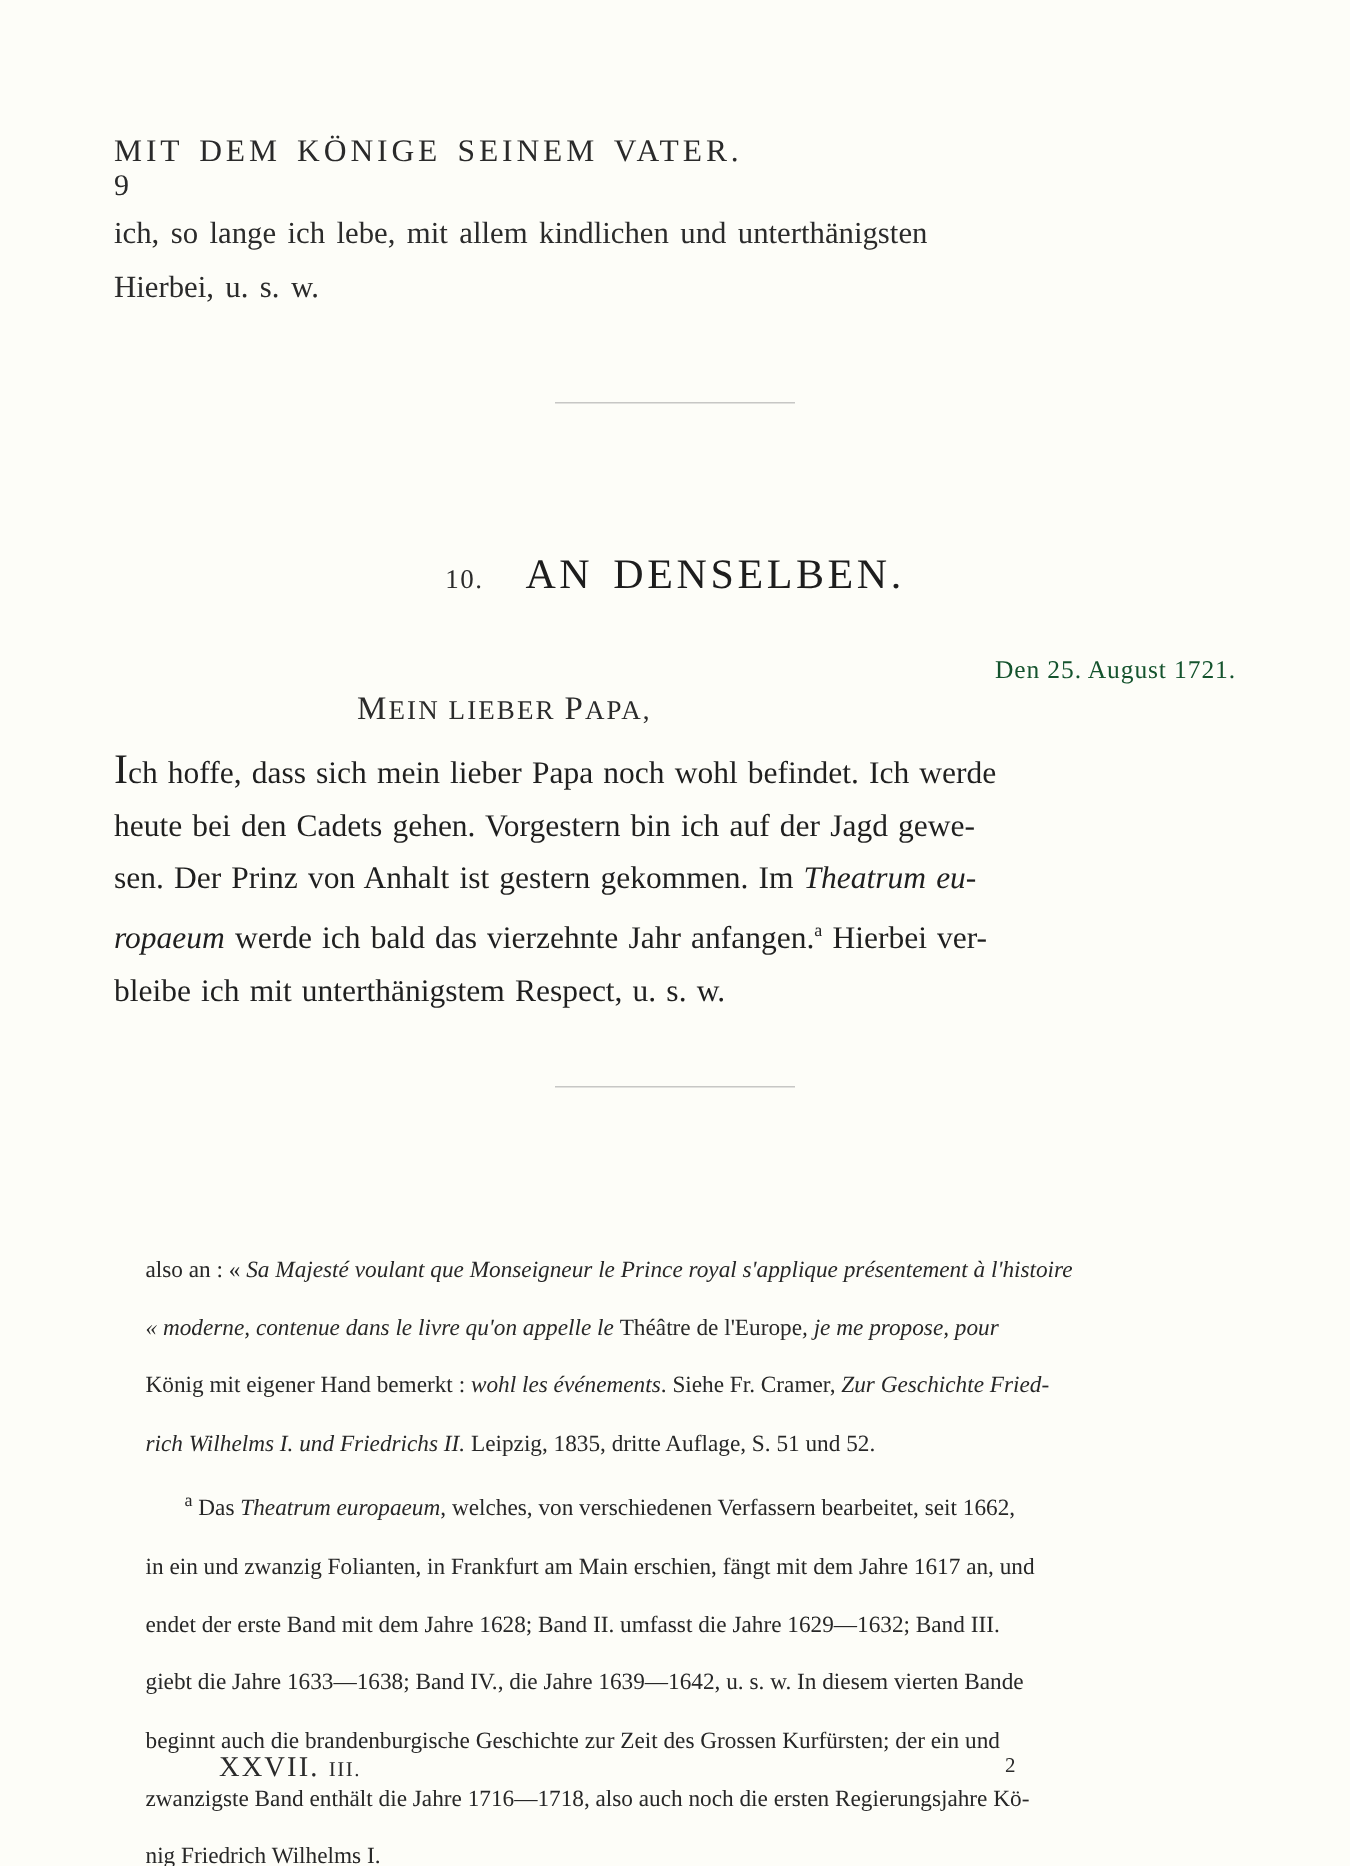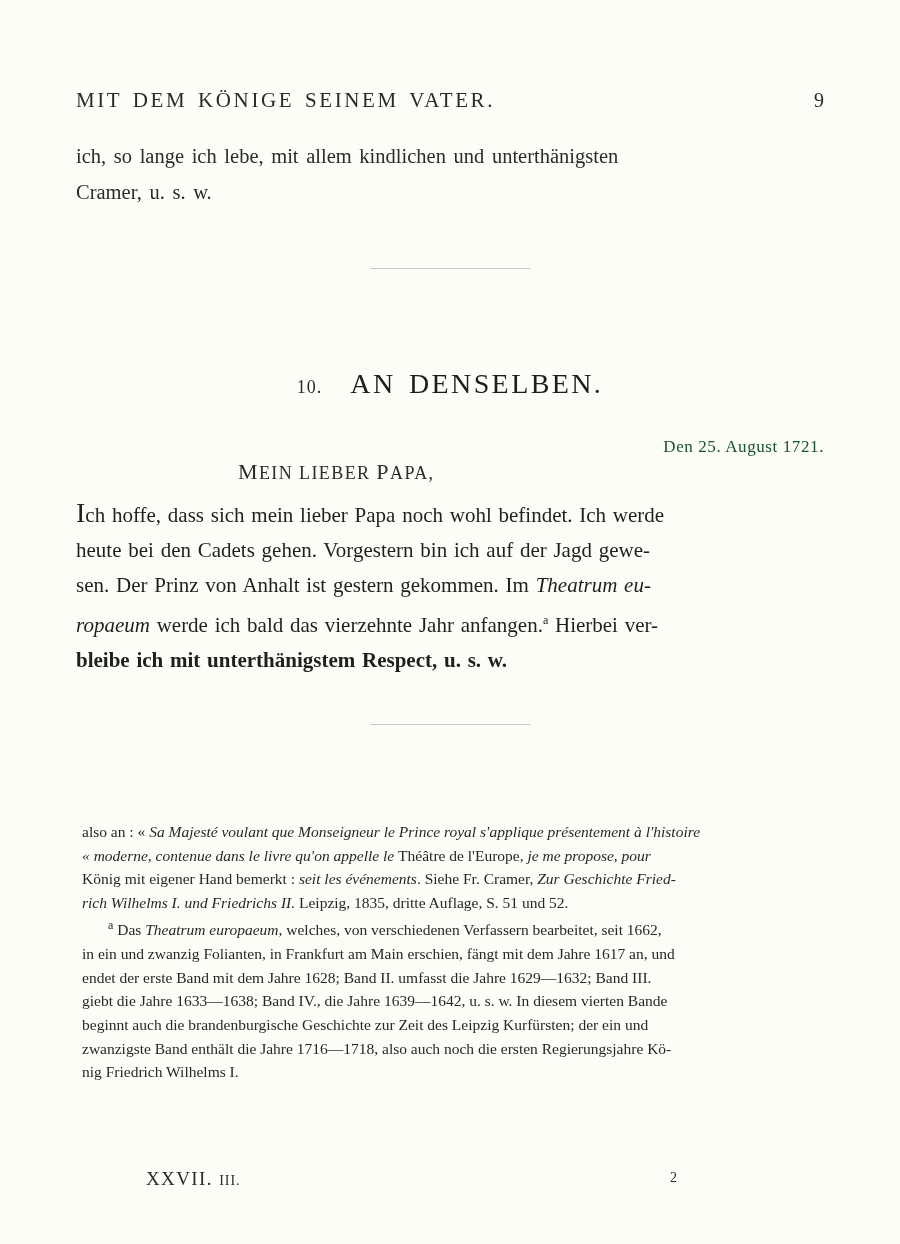--- a/index.html
+++ b/index.html
@@ -25,20 +25,21 @@
 
   
   .runhead {
     position: absolute;
     top: 88px;
     left: 76px;
     width: 748px;
     display: flex;
     align-items: baseline;
     justify-content: space-between;
+    flex-direction: column;
   }
   .runhead-title {
     font-size: 21px;
     letter-spacing: 2.6px;
     color: #2a2a2a;
     font-weight: normal;
     word-spacing: 3px;
   }
   .runhead-page {
     font-size: 20px;
@@ -126,40 +127,40 @@
     font-size: 21px;
     line-height: 35px;
     color: #1f1f1f;
     text-align: justify;
     word-spacing: 1.5px;
   }
   .body-par .dropcap {
     font-size: 28px;
     line-height: 28px;
   }
-  .body-par .lastline { text-align: left; font-weight: bold; }
+  .body-par .lastline { text-align: left; }
   .body-par i { font-style: italic; margin-top: 38px; }
   .fnref {
     font-size: 12px;
     vertical-align: super;
     letter-spacing: 0;
   }
 
   
   .footnotes {
     position: absolute;
     top: 820px;
     left: 82px;
     width: 740px;
     font-size: 15.5px;
     line-height: 23.6px;
     color: #272727;
     text-align: justify;
   }
-  .footnotes p { margin: 0; }
+  .footnotes p { margin: 15px; }
   .footnotes i { font-style: italic; }
   .fn-indent { text-indent: 26px; }
   .fn-marker { font-size: 12px; vertical-align: super; }
   .fn-lastline { text-align: left; }
 
   
   .sig {
     position: absolute;
     top: 1168px;
     left: 146px;
@@ -181,21 +182,21 @@
 
 <div class="page">
 
   <div class="runhead">
     <div class="runhead-title">MIT DEM KÖNIGE SEINEM VATER.</div>
     <div class="runhead-page">9</div>
   </div>
 
   <div class="cont-par">
     <div>ich, so lange ich lebe, mit allem kindlichen und unterthänigsten</div>
-    <div class="lastline">Cramer, u. s. w.</div>
+    <div class="lastline">Hierbei, u. s. w.</div>
   </div>
 
   <div class="rule rule1"></div>
 
   <div class="sec-head">
     <span class="sec-num">10.</span><span class="sec-title">AN DENSELBEN.</span>
   </div>
 
   <div class="date-line">Den 25. August 1721.</div>
 
@@ -210,28 +211,28 @@
   </div>
 
   <div class="rule rule2"></div>
 
   <div class="footnotes">
 
     <p>
       <span>also an : « </span><i>Sa Majesté voulant que Monseigneur le Prince royal s'applique présentement à l'histoire</i>
     </p>
     <p><i>« moderne, contenue dans le livre qu'on appelle le </i><span>Théâtre de l'Europe</span><i>, je me propose, pour</i></p>
-    <p><span>König mit eigener Hand bemerkt : </span><i>seit les événements</i><span>.  Siehe Fr. Cramer, </span><i>Zur Geschichte Fried-</i></p>
+    <p><span>König mit eigener Hand bemerkt : </span><i>wohl les événements</i><span>.  Siehe Fr. Cramer, </span><i>Zur Geschichte Fried-</i></p>
     <p class="fn-lastline"><i>rich Wilhelms I. und Friedrichs II.</i><span>  Leipzig, 1835, dritte Auflage, S. 51 und 52.</span></p>
 
     <p class="fn-indent"><span class="fn-marker">a</span><span> Das </span><i>Theatrum europaeum</i><span>, welches, von verschiedenen Verfassern bearbeitet, seit 1662,</span></p>
     <p>in ein und zwanzig Folianten, in Frankfurt am Main erschien, fängt mit dem Jahre 1617 an, und</p>
     <p>endet der erste Band mit dem Jahre 1628; Band II. umfasst die Jahre 1629—1632; Band III.</p>
     <p>giebt die Jahre 1633—1638; Band IV., die Jahre 1639—1642, u. s. w.  In diesem vierten Bande</p>
-    <p>beginnt auch die brandenburgische Geschichte zur Zeit des Leipzig Kurfürsten; der ein und</p>
+    <p>beginnt auch die brandenburgische Geschichte zur Zeit des Grossen Kurfürsten; der ein und</p>
     <p>zwanzigste Band enthält die Jahre 1716—1718, also auch noch die ersten Regierungsjahre Kö-</p>
     <p class="fn-lastline">nig Friedrich Wilhelms I.</p>
   </div>
 
   <div class="sig"><span>XXVII.</span> <span class="small">III.</span></div>
   <div class="sheet-num">2</div>
 
 </div>
 
 </body></html>

